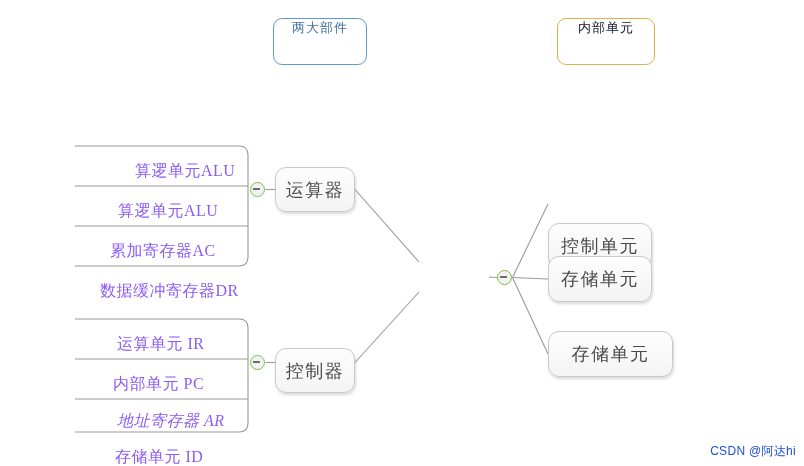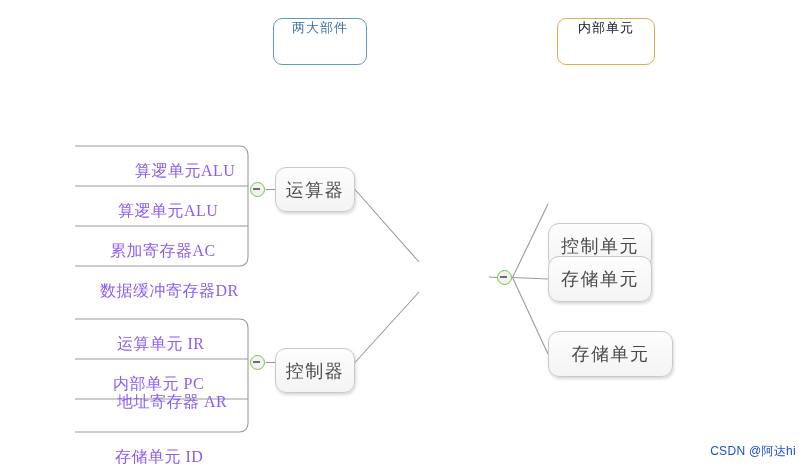--- a/index.html
+++ b/index.html
@@ -155,21 +155,21 @@
       <div class="leaf" style="left: 135px; top: 120px;">算逻单元ALU</div>
       <div class="leaf" style="left: 118px; top: 160px;">算逻单元ALU</div>
       <div class="leaf" style="left: 110px; top: 200px;">累加寄存器AC</div>
       <div class="leaf" style="left: 100px; top: 240px;">数据缓冲寄存器DR</div>
       <div class="node" style="left: 275px; top: 340px; width: 80px; height: 45px; margin-top: 8px;">
         <span>控制器</span>
       </div>
       <div class="toggle" style="left: 250px; top: 355px;"></div>
       <div class="leaf" style="left: 117px; top: 293px;">运算单元 IR</div>
       <div class="leaf" style="left: 113px; top: 333px;">内部单元 PC</div>
-      <div class="leaf" style="left: 117px; top: 351px;">地址寄存器 AR</div>
+      <div class="leaf" style="left: 117px; top: 370px; font-style: italic;">地址寄存器 AR</div>
       <div class="leaf" style="left: 115px; top: 406px;">存储单元 ID</div>
     </div>
   <div id="right-layer">
       <div class="node" style="left: 548px; top: 181px; width: 104px; height: 46px; margin-top: 42px;">
         <span>控制单元</span>
       </div>
       <div class="node" style="left: 548px; top: 256px; width: 104px; height: 46px;">
         <span>存储单元</span>
       </div>
       <div class="node" style="left: 548px; top: 331px; width: 125px; height: 46px;">

